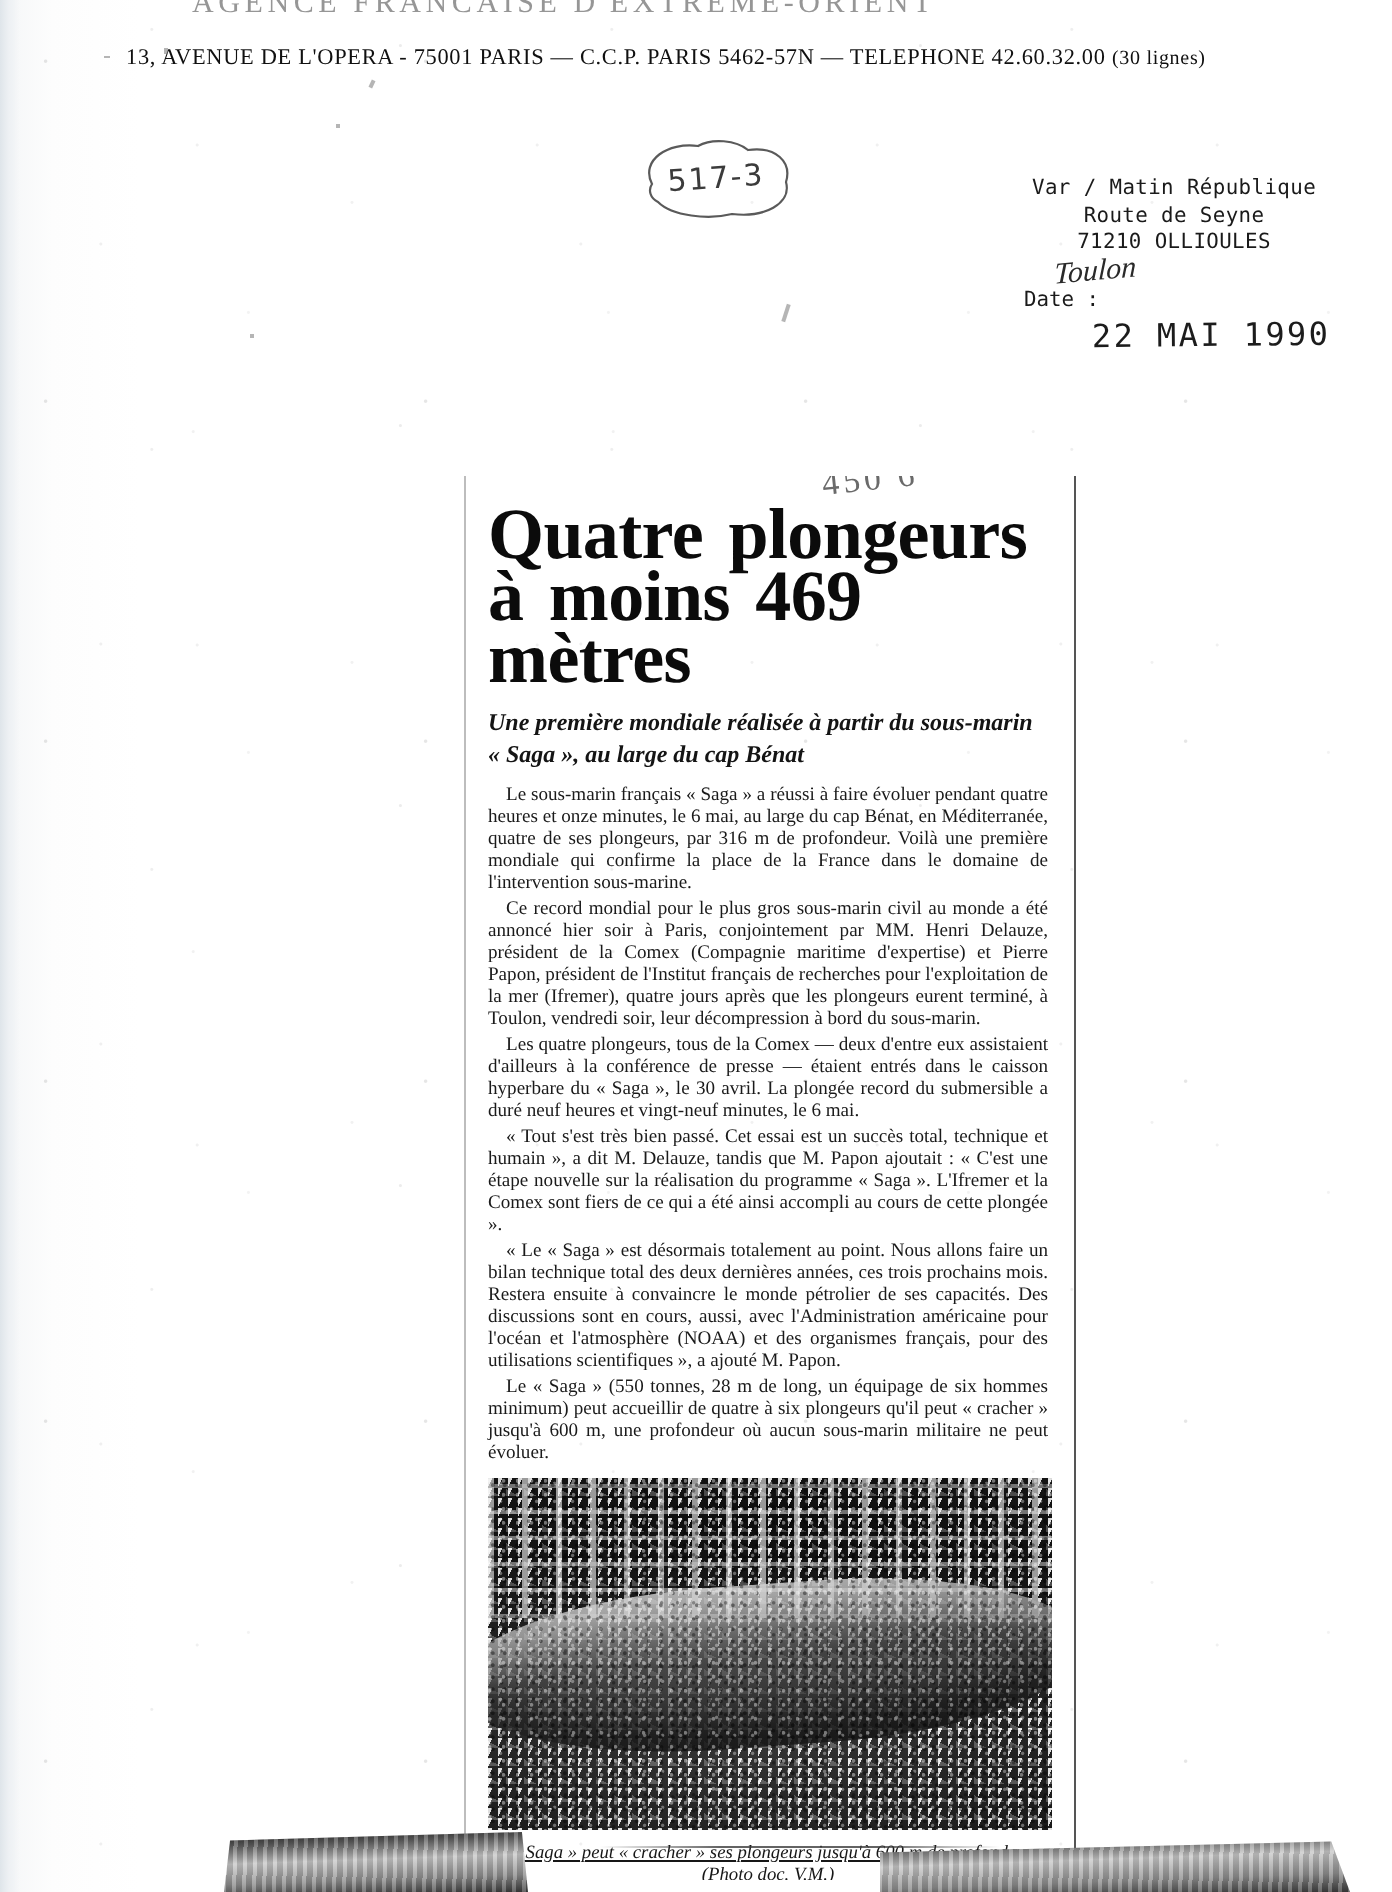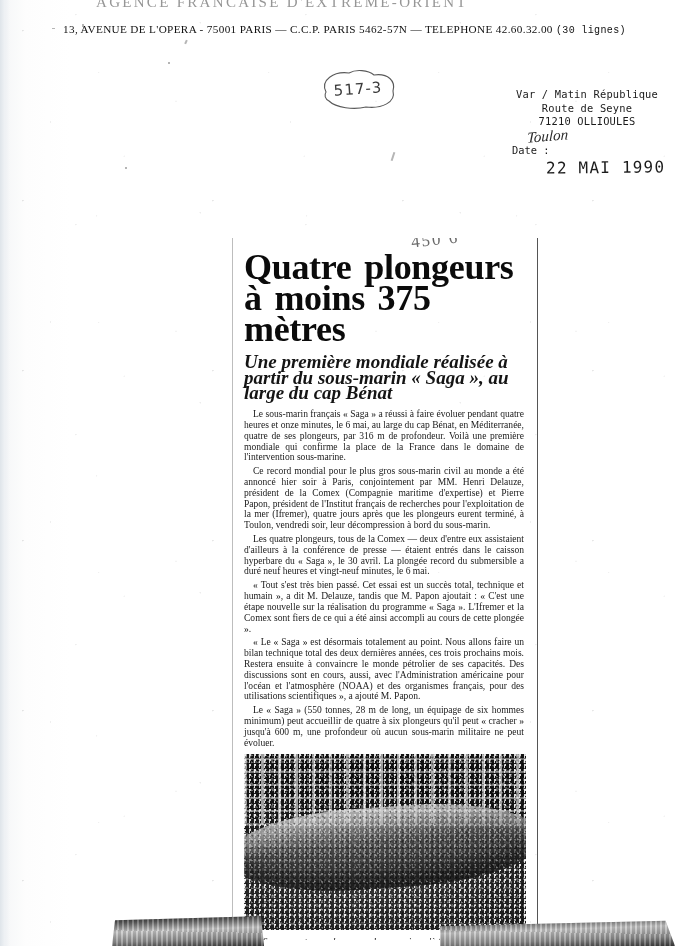--- a/index.html
+++ b/index.html
@@ -65,21 +65,21 @@
   }
   #letterhead-address {
     position: absolute;
     left: 63px; top: 23px;
     width: 600px;
     font-size: 11.2px;
     letter-spacing: .35px;
     white-space: nowrap;
     color: #101010;
   }
-  #letterhead-address .sm { font-size: 10px; font-family: Liberation Mono, monospace; }
+  #letterhead-address .sm { font-size: 10px; }
 
   
   #ref-stamp {
     position: absolute;
     left: 316px; top: 68px;
     width: 84px; height: 42px;
   }
   #ref-stamp svg { display: block; }
   #ref-number {
     position: absolute;
@@ -166,21 +166,21 @@
     line-height: 31px;
     letter-spacing: -.3px;
     color: #0b0b0b;
     word-spacing: 4px;
   }
   #subhead {
     margin: 9px 0 0 0;
     font-family: "Liberation Serif", serif;
     font-style: italic;
     font-weight: bold;
-    font-size: 19px;
+    font-size: 12px;
     line-height: 15.6px;
     color: #141414;
   }
 
   #article-body {
     margin-top: 8px;
     font-family: "Liberation Serif", serif;
     font-size: 9.55px;
     line-height: 10.9px;
     text-align: justify;
@@ -319,21 +319,21 @@
   <div class="stray" style="left:168px;top:62px;width:2px;height:2px;"></div>
   <div class="stray" style="left:125px;top:167px;width:2px;height:2px;"></div>
   <div class="stray" style="left:392px;top:152px;width:2px;height:9px;transform:rotate(18deg);"></div>
 
   <div id="clipping">
 
     <div id="handwriting-450">450 6</div>
 
     <h1 id="headline">
       <span>Quatre plongeurs</span><br>
-      <span>à moins 375 mètres</span>
+      <span>à moins 469 mètres</span>
     </h1>
 
     <div id="subhead">Une première mondiale réalisée à partir du sous-marin « Saga », au large du cap Bénat</div>
 
     <div id="article-body">
       <p>Le sous-marin français « Saga » a réussi à faire évoluer pendant quatre heures et onze minutes, le 6 mai, au large du cap Bénat, en Méditerranée, quatre de ses plongeurs, par 316 m de profondeur. Voilà une première mondiale qui confirme la place de la France dans le domaine de l'intervention sous-marine.</p>
       <p>Ce record mondial pour le plus gros sous-marin civil au monde a été annoncé hier soir à Paris, conjointement par MM. Henri Delauze, président de la Comex (Compagnie maritime d'expertise) et Pierre Papon, président de l'Institut français de recherches pour l'exploitation de la mer (Ifremer), quatre jours après que les plongeurs eurent terminé, à Toulon, vendredi soir, leur décompression à bord du sous-marin.</p>
       <p>Les quatre plongeurs, tous de la Comex — deux d'entre eux assistaient d'ailleurs à la conférence de presse — étaient entrés dans le caisson hyperbare du « Saga », le 30 avril. La plongée record du submersible a duré neuf heures et vingt-neuf minutes, le 6 mai.</p>
       <p>« Tout s'est très bien passé. Cet essai est un succès total, technique et humain », a dit M. Delauze, tandis que M. Papon ajoutait : « C'est une étape nouvelle sur la réalisation du programme « Saga ». L'Ifremer et la Comex sont fiers de ce qui a été ainsi accompli au cours de cette plongée ».</p>
       <p>« Le « Saga » est désormais totalement au point. Nous allons faire un bilan technique total des deux dernières années, ces trois prochains mois. Restera ensuite à convaincre le monde pétrolier de ses capacités. Des discussions sont en cours, aussi, avec l'Administration américaine pour l'océan et l'atmosphère (NOAA) et des organismes français, pour des utilisations scientifiques », a ajouté M. Papon.</p>

